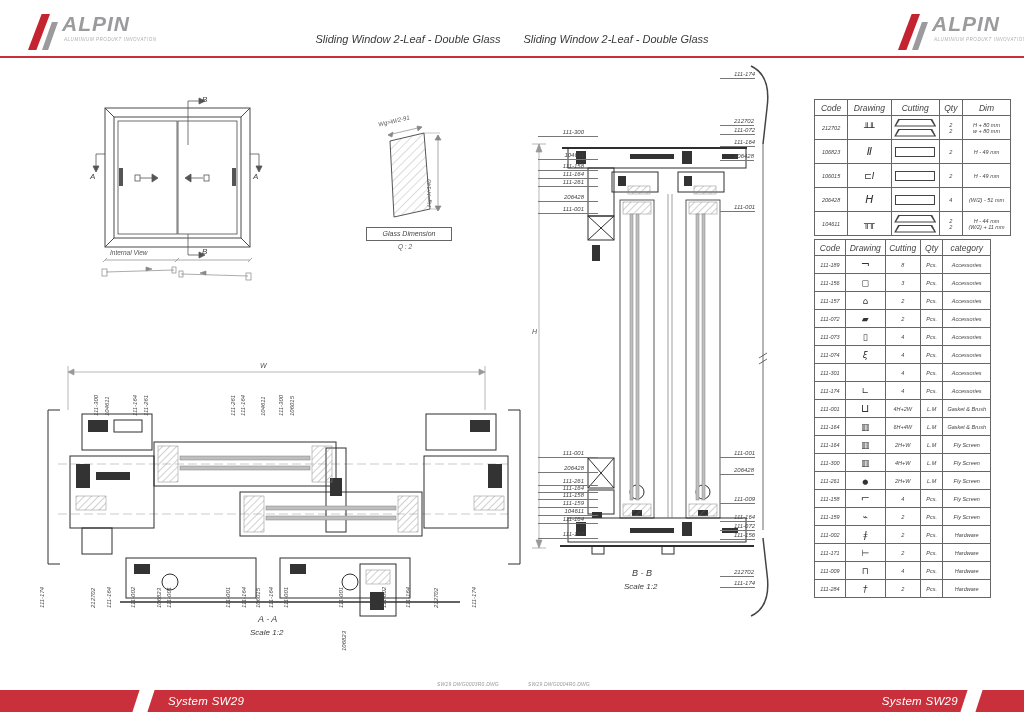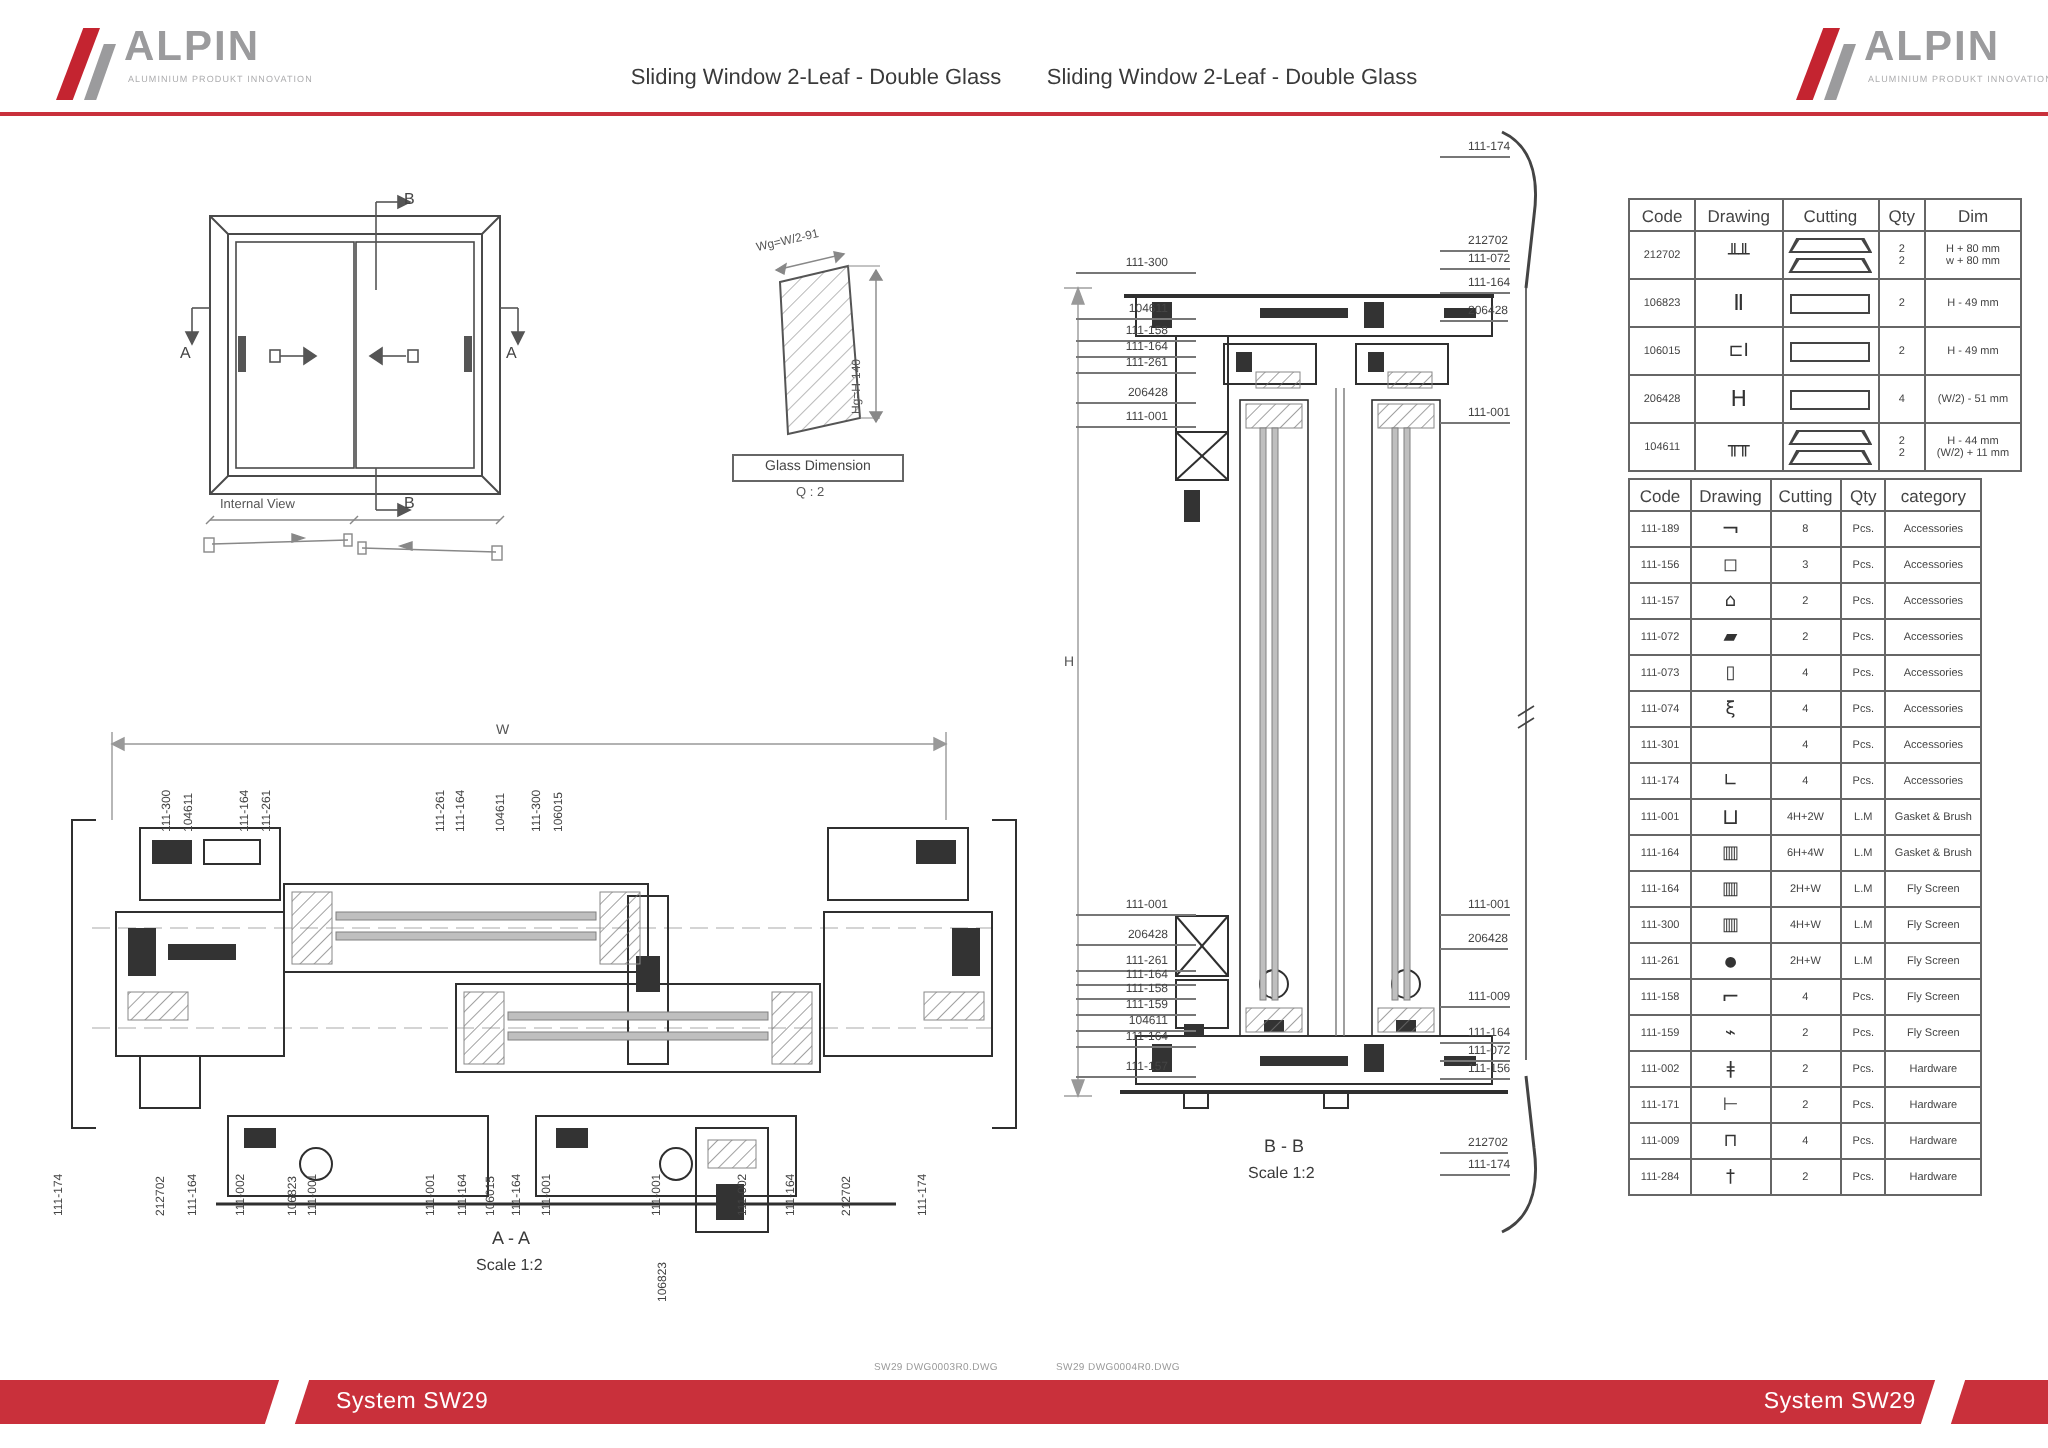--- a/index.html
+++ b/index.html
@@ -1,17 +1,17 @@
 <!DOCTYPE html>
 <html><head>
 <meta charset="utf-8">
 <style>
   html,body{margin:0;padding:0;background:#e8e8e8;}
   #sheet{position:relative;width:1024px;height:724px;background:#ffffff;overflow:hidden;
-         font-family:"Liberation Sans",sans-serif;color:#333;}
+         font-family:"Liberation Sans",sans-serif;color:#333;font-style:italic;}
   
   .logo{position:absolute;width:130px;height:46px;}
   .logo-left{left:26px;top:10px;}
   .logo-right{left:896px;top:10px;}
   .logo-mark{position:absolute;left:0;top:4px;width:34px;height:36px;}
   .logo-tri-red{position:absolute;left:2px;top:0;width:22px;height:36px;background:#C42430;
                 clip-path:polygon(0 100%,62% 0,100% 0,38% 100%);}
   .logo-tri-gray{position:absolute;left:16px;top:8px;width:16px;height:28px;background:#9B9B9D;
                  clip-path:polygon(0 100%,62% 0,100% 0,38% 100%);}
   .logo-word{position:absolute;left:36px;top:2px;font-size:21px;font-weight:bold;color:#9B9B9D;letter-spacing:1px;}
@@ -190,21 +190,21 @@
         <line x1="66" y1="28" x2="82" y2="28" stroke-width="0.5"></line>
         <line x1="72" y1="104" x2="82" y2="104" stroke-width="0.5"></line>
       </g>
     </svg>
     <span class="gd-w">Wg=W/2-91</span>
     <span class="gd-h">Hg=H-140</span>
     <span class="gd-cap">Glass Dimension</span>
     <span class="gd-q">Q : 2</span>
   </div>
 
-  <div class="draw" style="left:18px;top:352px;width:505px;height:320px;">
+  <div class="draw" style="left:30px;top:352px;width:505px;height:320px;">
     <svg width="505" height="320" viewBox="0 0 505 320">
       <defs>
         <pattern id="aah" width="5" height="5" patternTransform="rotate(45)" patternUnits="userSpaceOnUse">
           <line x1="0" y1="0" x2="0" y2="5" stroke="#777" stroke-width="0.7"></line>
         </pattern>
       </defs>
       <g stroke="#999" stroke-width="0.7" fill="#999">
         <line x1="38" y1="20" x2="455" y2="20"></line>
         <polygon points="38,20 44,17 44,23"></polygon>
           <polygon points="455,20 449,17 449,23"></polygon>

